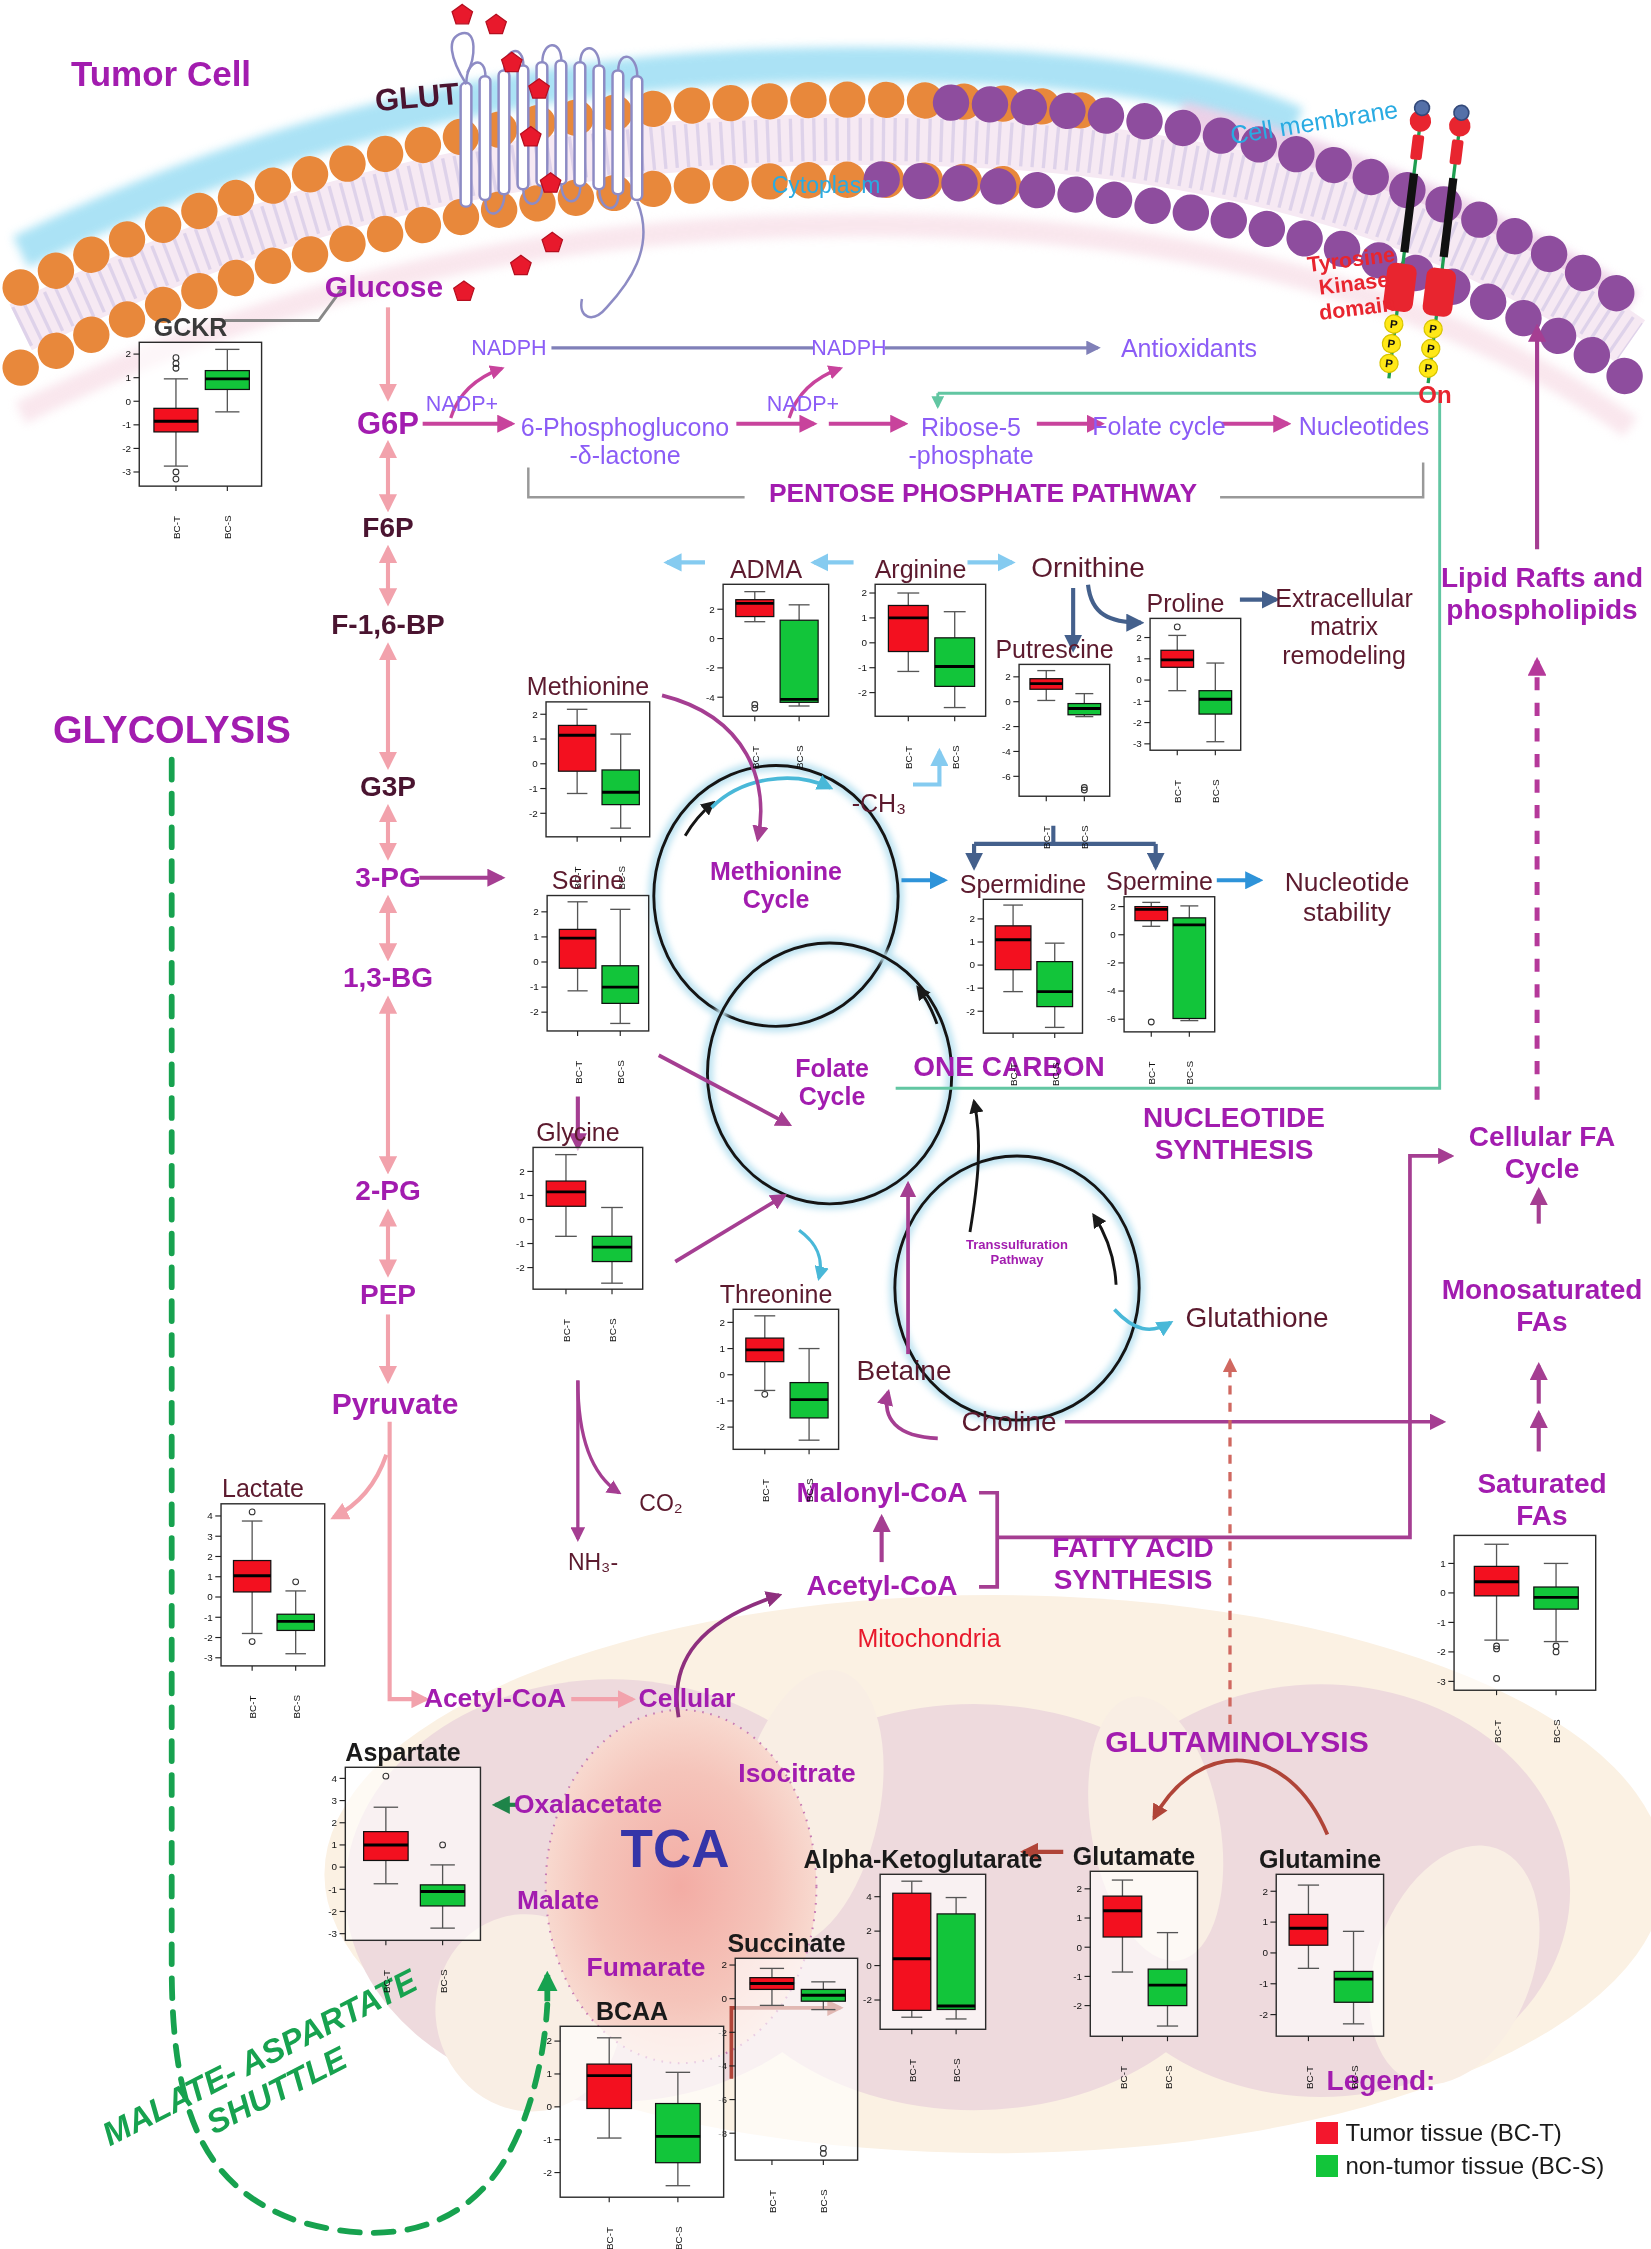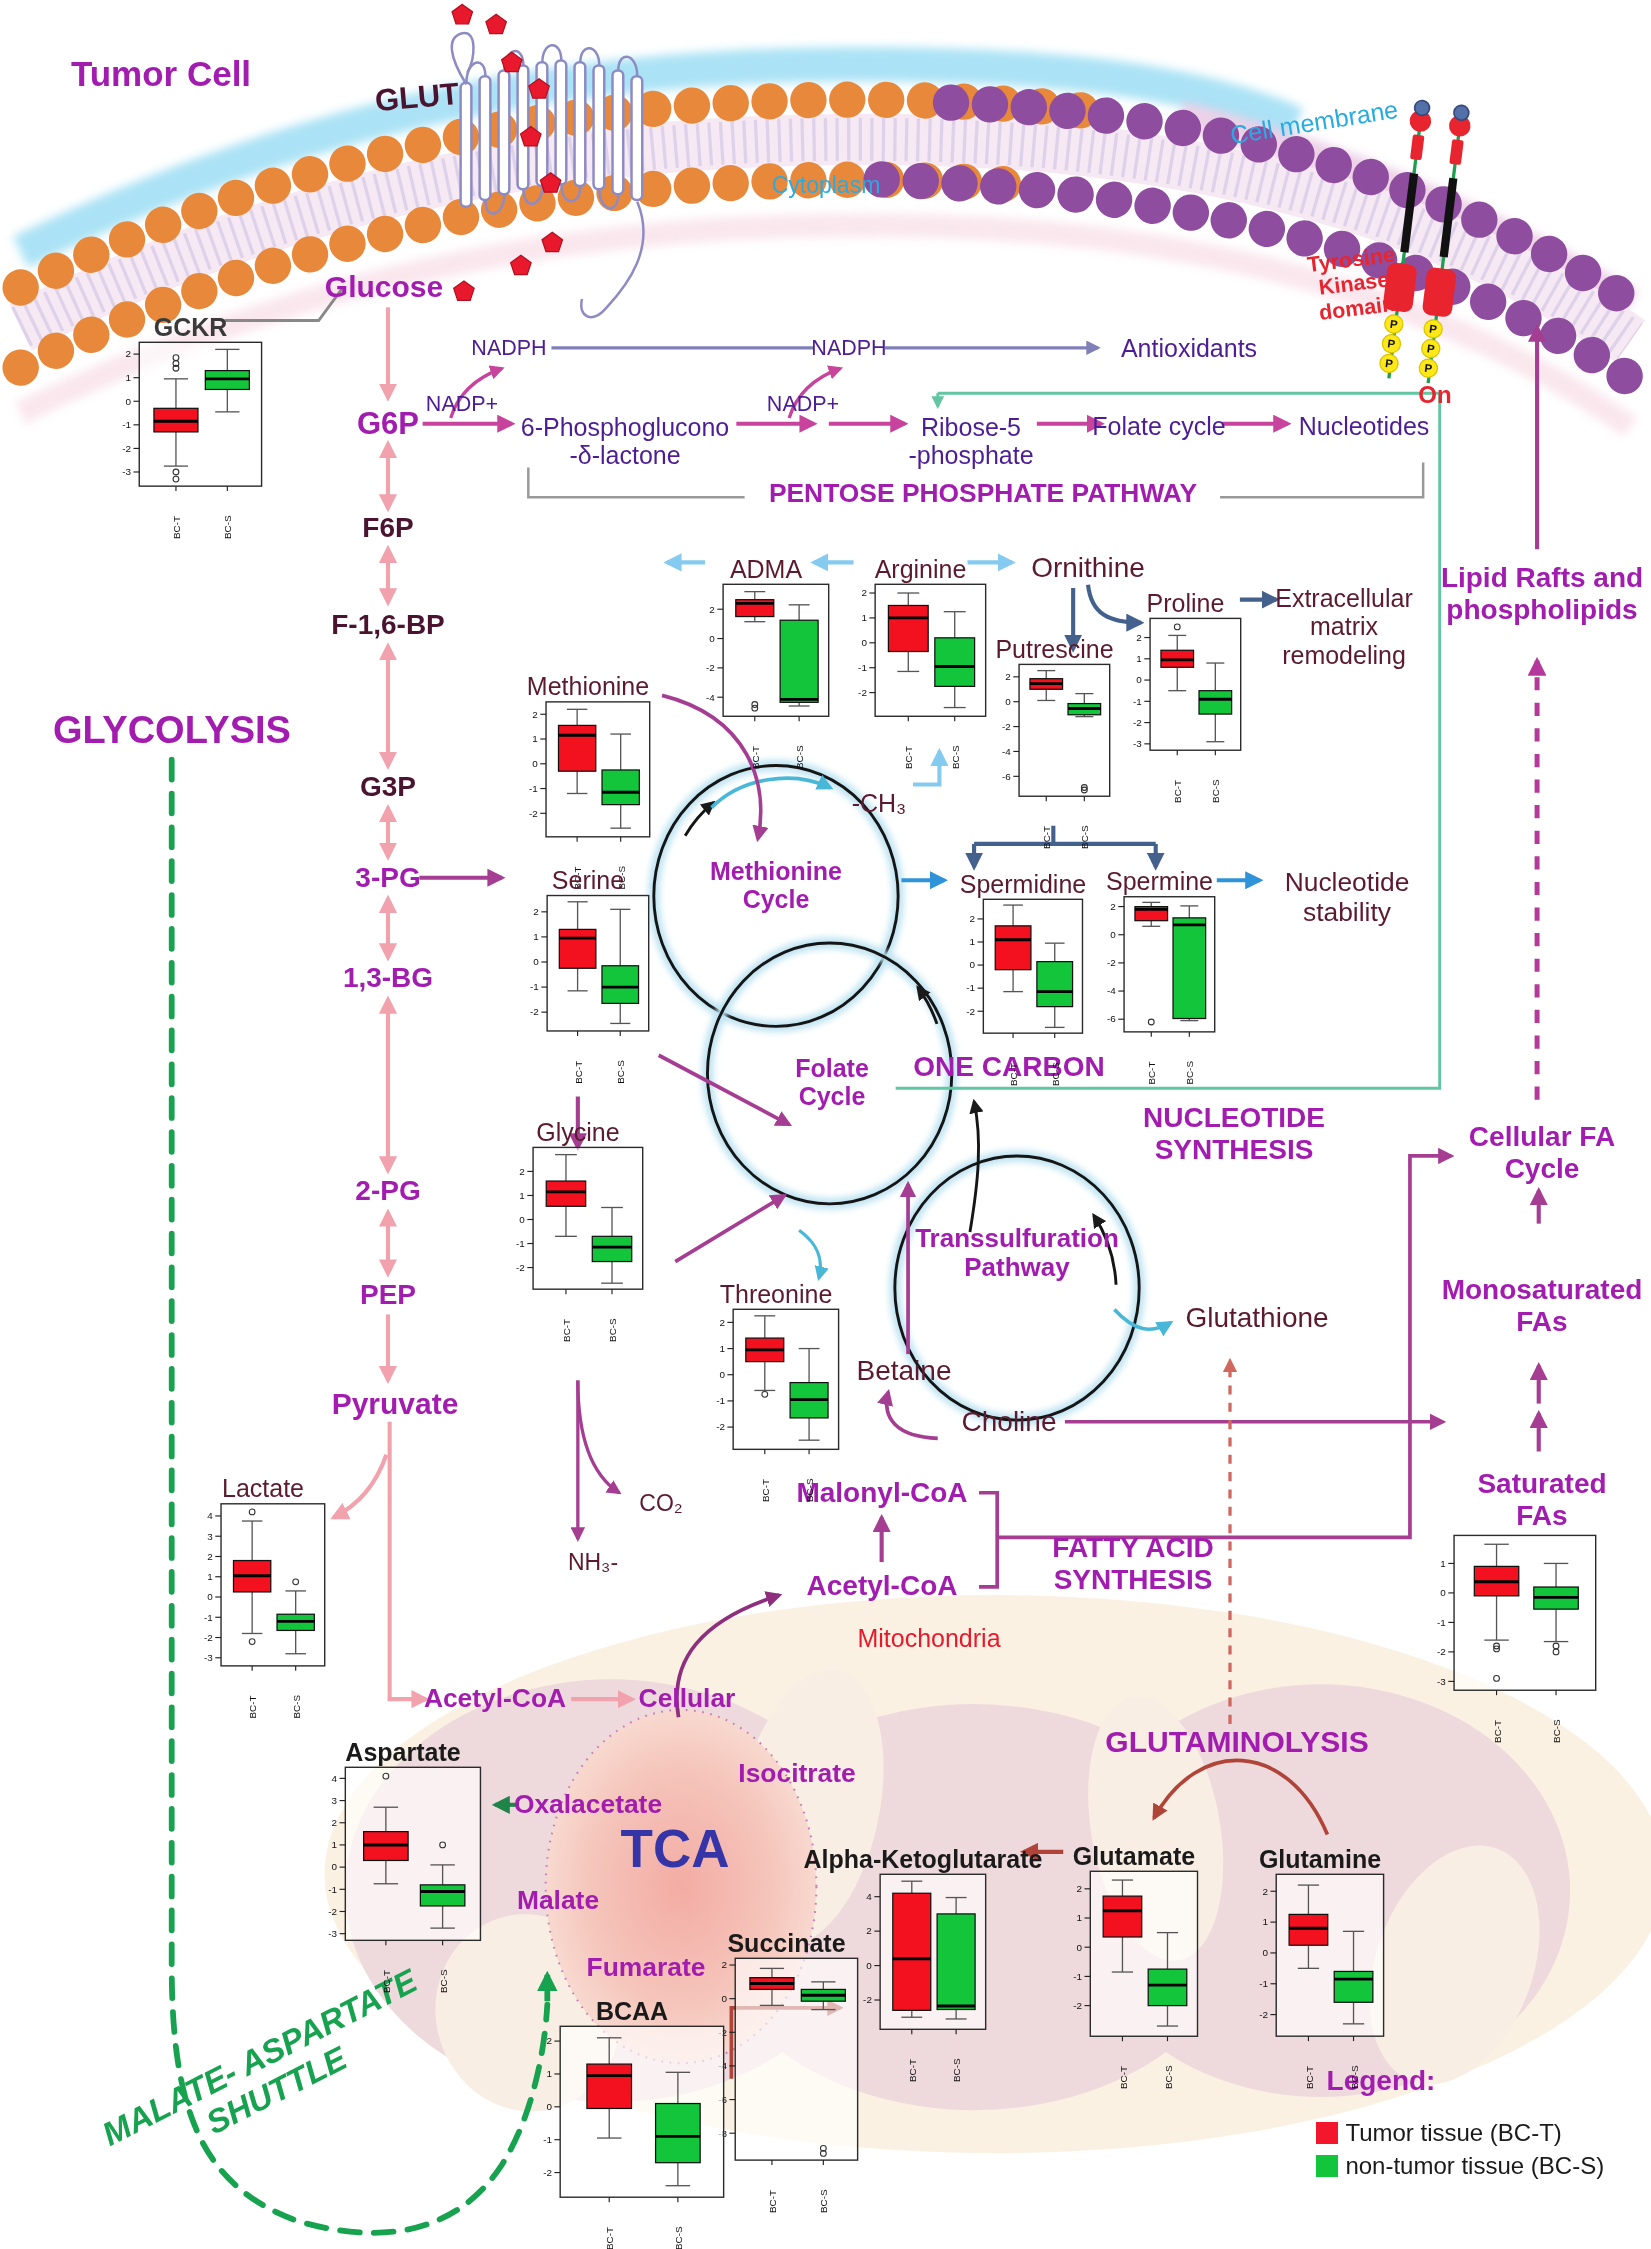--- a/index.html
+++ b/index.html
@@ -1,29 +1,29 @@
 <!DOCTYPE html>
 <html style="font-size:13.2px"><head>
 <meta charset="utf-8">
 <style>
   html,body{margin:0;padding:0;background:#fff}
   .stage{position:relative;width:1651px;height:2250px;background:#fff;font-family:"Liberation Sans",sans-serif;overflow:hidden}
   svg.base{position:absolute;left:0;top:0}
   .lb{position:absolute;transform:translate(-50%,-50%);white-space:nowrap;text-align:center;line-height:1.13}
   .lb span{display:block}
   .b{font-weight:bold;color:#a21caf}
-  .k{color:#4c1d95}
+  .k{color:#8b5cf6}
   .m{color:#5C1A2E}
   .mb{color:#4A1430;font-weight:bold}
   .red{color:#E8252F;font-weight:bold}
   .cyan{color:#29ABE2}
   .grn{color:#17A24F;font-weight:bold;font-style:italic}
   .blue{color:#3535A8;font-weight:bold}
   .rd{color:#E8192C}
-  .s22{font-size:24px}.s24{font-size:26px}.s26{font-size:21.5px}.s28{font-size:23px}
+  .s22{font-size:24px}.s24{font-size:13px}.s26{font-size:21.5px}.s28{font-size:23px}
   .s30{font-size:25px}.s32{font-size:26.4px}.s34{font-size:28px}.s36{font-size:30px}
   .s38{font-size:31px}.s40{font-size:33px}.s42{font-size:35px}.s46{font-size:38px}.s64{font-size:53px}
   .bp{position:absolute}
   .bp svg{position:absolute;left:0;top:0;overflow:visible}
   .bp-title{position:absolute;left:50%;top:-26.4px;transform:translateX(-50%);font-size:25px;white-space:nowrap}
   .t-m{color:#5C1A2E}
   .t-b{color:#1a1a1a;font-weight:bold}
   .t-g{color:#3a3a3a;font-weight:bold}
   .legend-item{position:absolute;display:flex;align-items:center;font-size:24px;color:#1a1a1a}
   .sw{width:22px;height:22px;display:inline-block;margin-right:7.4px;flex:none}

